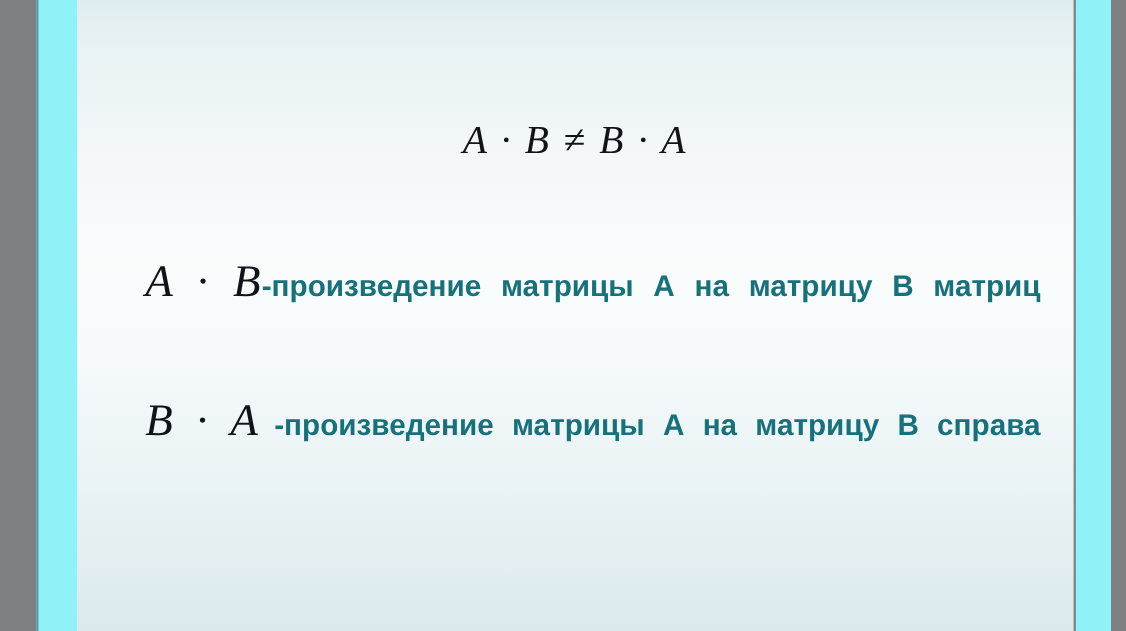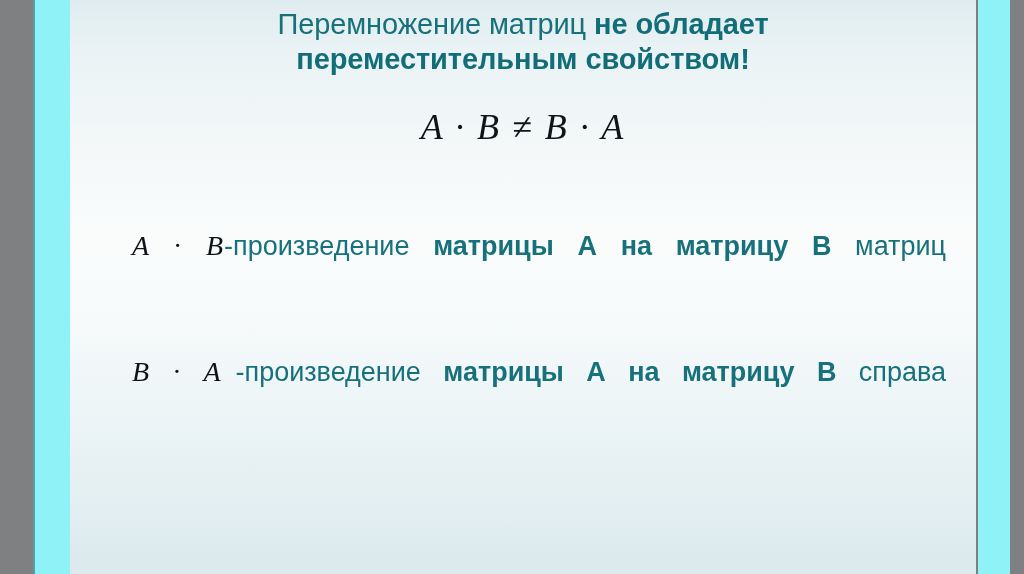--- a/index.html
+++ b/index.html
@@ -112,46 +112,42 @@
 
   .para::after {
     content: "";
     display: inline-block;
     width: 100%;
   }
 
   .inline-formula {
     font-family: "Liberation Serif", "DejaVu Serif", serif;
     font-style: italic;
-    font-size: 28px;
+    font-size: 41px;
     color: #101418;
     letter-spacing: 1px;
     padding-left: 34px;
   }
   .inline-formula.wide { padding-right: 14px; }
 
-  .b { font-weight: normal; }
+  .b { font-weight: bold; }
   .reg { font-weight: bold; }
 </style>
 </head>
 <body>
 
 <div id="slide">
 
   <div class="bar-gray-left"></div>
   <div class="bar-cyan-left"></div>
   <div class="bar-cyan-right"></div>
   <div class="bar-gray-right"></div>
 
   <div class="canvas">
 
-    <div class="title">
-      <span>Перемножение матриц </span><span class="t-strong">не обладает</span>
-      <span class="title-line2">переместительным свойством!</span>
-    </div>
 
     <div class="formula-main">A · B ≠ B · A</div>
 
     <div class="para para-1"><span class="inline-formula">A · B</span><span class="b">-произведение</span><span class="reg"> матрицы А на матрицу </span><span class="reg">В </span><span class="b">матриц</span></div>
 
     <div class="para para-2"><span class="inline-formula wide">B · A</span><span class="b">-произведение</span><span class="reg"> матрицы А на матрицу </span><span class="reg">В </span><span class="b">справа</span></div>
 
   </div>
 </div>
 

